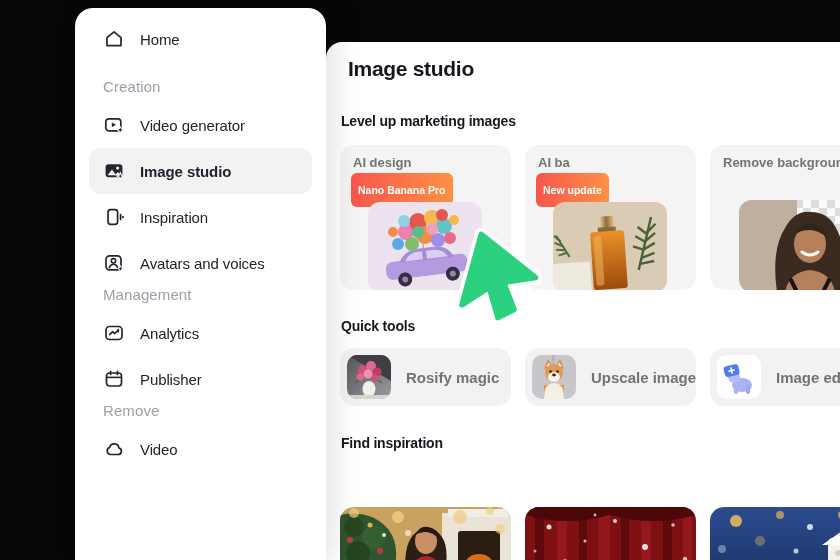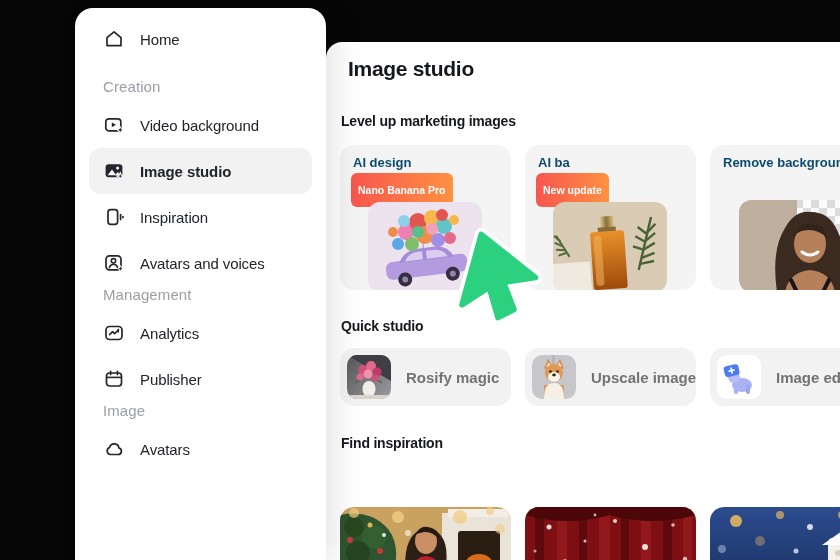--- a/index.html
+++ b/index.html
@@ -25,21 +25,21 @@
   }
   .heading-marketing { left:15px; top:71px; }
   .heading-quicktools { left:15px; top:276px; }
   .heading-inspiration { left:15px; top:393px; }
 
   .cards-row { position:absolute; left:14px; top:103px; display:flex; gap:14px; }
   .m-card {
     width:171px; height:145px; background:#F4F4F5; border-radius:14px;
     position:relative; overflow:hidden; flex:none; cursor:pointer;
   }
-  .m-card-title { position:absolute; left:13px; top:10px; font-size:13px; font-weight:800; color:#0c4a6e; white-space:nowrap; }
+  .m-card-title { position:absolute; left:13px; top:10px; font-size:13px; font-weight:800; color:#737373; white-space:nowrap; }
   .m-badge {
     position:absolute; left:11px; top:28px; height:18px; padding:17px 7px;
     display:inline-flex; align-items:center;
     background:linear-gradient(90deg,#F7564E,#FF9142);
     color:#fff; font-size:10.5px; font-weight:700; border-radius:6px; white-space:nowrap;
   }
   .m-thumb { position:absolute; left:28px; top:57px; width:114px; height:90px; border-radius:12px; overflow:hidden; }
   .m-thumb svg { display:block; }
   .thumb-remove { left:29px; top:55px; width:160px; height:92px;
     background:
@@ -195,21 +195,21 @@
             <path d="M45 36 Q50 22 62 24 Q76 24 78 38 Q70 30 60 30 Q50 30 45 36 Z" fill="#33241B"></path>
             <path d="M53 52 q8 6 16 0" stroke="#FFFFFF" stroke-width="3" fill="none" stroke-linecap="round"></path>
             <path d="M36 92 Q40 72 61 70 Q82 72 86 92 Z" fill="#B5805A"></path>
             <path d="M42 80 l6 12 M80 80 l-6 12" stroke="#17151A" stroke-width="4" stroke-linecap="round"></path>
           </g>
         </svg>
       </div>
     </div>
   </div>
 
-  <div class="section-heading heading-quicktools">Quick studio</div>
+  <div class="section-heading heading-quicktools">Quick tools</div>
 
   <div class="tools-row">
     <div class="q-tool">
       <div class="q-thumb">
         <svg width="44" height="44" viewBox="0 0 44 44">
           <rect width="44" height="44" fill="url(#grayGrad)"></rect>
           <defs>
             <linearGradient id="grayGrad" x1="0" y1="0" x2="1" y2="1">
               <stop offset="0" stop-color="#55555A"></stop>
                 <stop offset="1" stop-color="#9B9B9F"></stop>
@@ -396,21 +396,21 @@
   <div class="s-section">Creation</div>
 
   <div class="s-item">
     <span class="s-icon">
       <svg width="22" height="22" viewBox="0 0 22 22">
         <rect x="2.8" y="4.8" width="15" height="12" rx="3" fill="none" stroke="#23262E" stroke-width="1.7"></rect>
         <path d="M8.8 8.4 L13 10.8 L8.8 13.2 Z" fill="#23262E"></path>
         <path d="M17.3 12.6 l1 2.3 2.3 1 -2.3 1 -1 2.3 -1 -2.3 -2.3 -1 2.3 -1 Z" fill="#23262E" stroke="#fff" stroke-width="1"></path>
       </svg>
     </span>
-    <span class="lbl">Video background</span>
+    <span class="lbl">Video generator</span>
   </div>
 
   <div class="s-item active">
     <span class="s-icon">
       <svg width="22" height="22" viewBox="0 0 22 22">
         <rect x="2.6" y="4.2" width="16.8" height="13" rx="3" fill="#23262E"></rect>
         <circle cx="14.6" cy="8" r="1.5" fill="#FFFFFF"></circle>
         <path d="M4.6 15.2 L9 9.6 L13.2 15.2 Z" fill="#FFFFFF"></path>
         <path d="M12 15.2 L14.8 12 L17.4 15.2 Z" fill="#FFFFFF"></path>
         <path d="M17.3 12.8 l1 2.3 2.3 1 -2.3 1 -1 2.3 -1 -2.3 -2.3 -1 2.3 -1 Z" fill="#23262E" stroke="#F2F2F3" stroke-width="1.2"></path>
@@ -458,29 +458,29 @@
     <span class="s-icon">
       <svg width="22" height="22" viewBox="0 0 22 22">
         <rect x="3.5" y="5" width="15" height="13" rx="3" fill="none" stroke="#23262E" stroke-width="1.7"></rect>
         <path d="M7.6 3.4 v3 M14.4 3.4 v3" stroke="#23262E" stroke-width="1.7" stroke-linecap="round"></path>
         <path d="M3.8 9.4 H18.2" stroke="#23262E" stroke-width="1.6"></path>
       </svg>
     </span>
     <span class="lbl">Publisher</span>
   </div>
 
-  <div class="s-section tight">Image</div>
+  <div class="s-section tight">Remove</div>
 
   <div class="s-item">
     <span class="s-icon">
       <svg width="22" height="22" viewBox="0 0 22 22">
         <path d="M7 16.5 h8.2 a3.3 3.3 0 0 0 0.7 -6.5 a4.7 4.7 0 0 0 -9.2 -0.6 a3.7 3.7 0 0 0 0.3 7.1 Z" fill="none" stroke="#23262E" stroke-width="1.7" stroke-linejoin="round"></path>
       </svg>
     </span>
-    <span class="lbl">Avatars</span>
+    <span class="lbl">Video</span>
   </div>
 </div>
 
 <div class="cursor-wrap">
   <svg width="104" height="96" viewBox="0 0 110 120">
     <path d="M34 8 L10 96 L44 74 L55 112 L75 102 L62 68 L102 62 Z" fill="#2BD17E" stroke="#FFFFFF" stroke-width="16" stroke-linejoin="round"></path>
     <path d="M34 8 L10 96 L44 74 L55 112 L75 102 L62 68 L102 62 Z" fill="#2BD17E" stroke="#2BD17E" stroke-width="7" stroke-linejoin="round"></path>
   </svg>
 </div>
 

